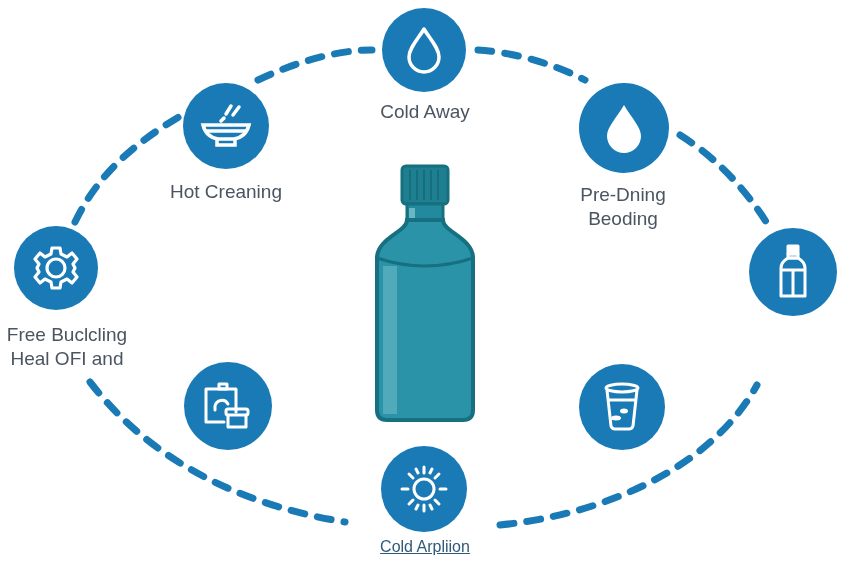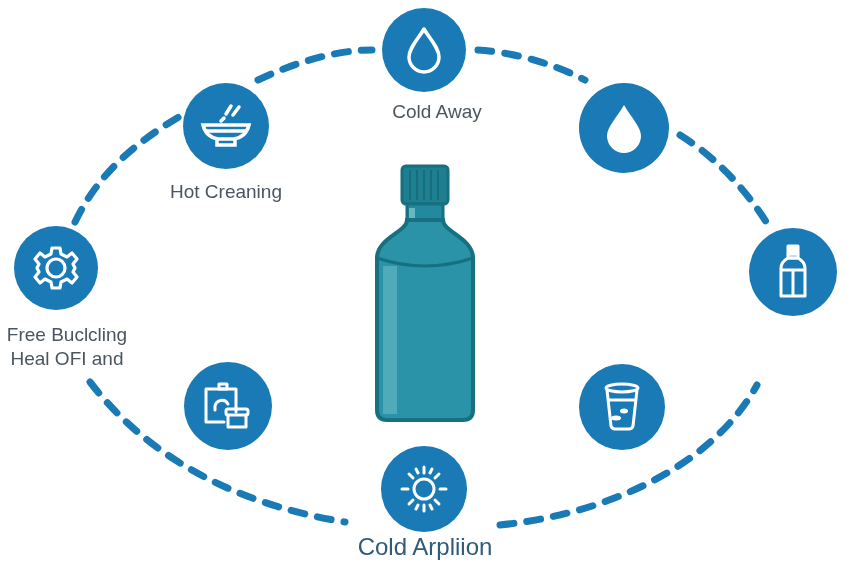--- a/index.html
+++ b/index.html
@@ -14,21 +14,21 @@
       position: absolute; border-radius: 50%;
       background: #1a7ab5;
       display: flex; align-items: center; justify-content: center;
     }
     .node-circle svg { display: block; }
     .label {
       position: absolute; color: #4a5561; font-size: 19px; line-height: 24px;
       text-align: center; white-space: nowrap;
     }
     .label span { display: block; }
-    .label-bottom { color: #2f5a78; font-size: 24px; }
+    .label-bottom { color: #2f5a78; font-size: 16px; text-decoration: underline; }
   </style>
 </head>
 <body>
 
 <div id="stage">
 
   <svg width="847" height="565" style="position:absolute;left:0;top:0">
     <g fill="none" stroke="#1a7ab5" stroke-width="7" stroke-linecap="round" stroke-dasharray="14 13">
 
       <path d="M75 222 C 100 170, 140 140, 182 115"></path>
@@ -57,21 +57,21 @@
     <path d="M12 96 Q 60 112, 108 96" fill="none" stroke="#16707f" stroke-width="3"></path>
     <rect x="18" y="104" width="14" height="148" fill="#62b3c0" opacity="0.7"></rect>
     <rect x="44" y="46" width="6" height="10" fill="#7cc3cd" opacity="0.8"></rect>
   </svg>
 
   <div class="node-circle" style="left:382px;top:8px;width:84px;height:84px">
     <svg width="40" height="48" viewBox="0 0 40 48">
       <path d="M20 3 C 26 13, 35 22, 35 31 A 15 15 0 0 1 5 31 C 5 22, 14 13, 20 3 Z" fill="none" stroke="#fff" stroke-width="3.5" stroke-linejoin="round"></path>
     </svg>
   </div>
-  <div class="label" style="left:342px;top:100px;width:190px">
+  <div class="label" style="left:330px;top:100px;width:190px">
     <span>Cold Away</span>
   </div>
 
   <div class="node-circle" style="left:183px;top:83px;width:86px;height:86px">
     <svg width="54" height="50" viewBox="0 0 54 50">
       <g stroke="#fff" stroke-width="3.5" stroke-linecap="round" fill="none">
         <line x1="27" y1="13" x2="32" y2="5"></line>
         <line x1="34" y1="14" x2="40" y2="6"></line>
         <line x1="22" y1="20" x2="25" y2="17"></line>
         <path d="M4 24 L 50 24 Q 47 36, 35 38 L 19 38 Q 7 36, 4 24 Z"></path>
@@ -81,20 +81,24 @@
     </svg>
   </div>
   <div class="label" style="left:138px;top:180px;width:176px">
     <span>Hot Creaning</span>
   </div>
 
   <div class="node-circle" style="left:579px;top:83px;width:90px;height:90px">
     <svg width="42" height="50" viewBox="0 0 42 50">
       <path d="M21 2 C 28 14, 38 24, 38 33 A 17 17 0 0 1 4 33 C 4 24, 14 14, 21 2 Z" fill="#fff"></path>
     </svg>
+  </div>
+  <div class="label" style="left:535px;top:183px;width:176px">
+    <span>Pre-Dning</span>
+    <span>Beoding</span>
   </div>
 
   <div class="node-circle" style="left:14px;top:226px;width:84px;height:84px">
     <svg width="48" height="48" viewBox="0 0 48 48">
       <g fill="none" stroke="#fff" stroke-width="3.2" stroke-linejoin="round">
         <path d="M20 4 H28 L29 10 L35 13 L40 9 L45 15 L41 20 L43 24 L41 28 L45 33 L40 39 L35 35 L29 38 L28 44 H20 L19 38 L13 35 L8 39 L3 33 L7 28 L5 24 L7 20 L3 15 L8 9 L13 13 L19 10 Z"></path>
         <circle cx="24" cy="24" r="9"></circle>
       </g>
     </svg>
   </div>

